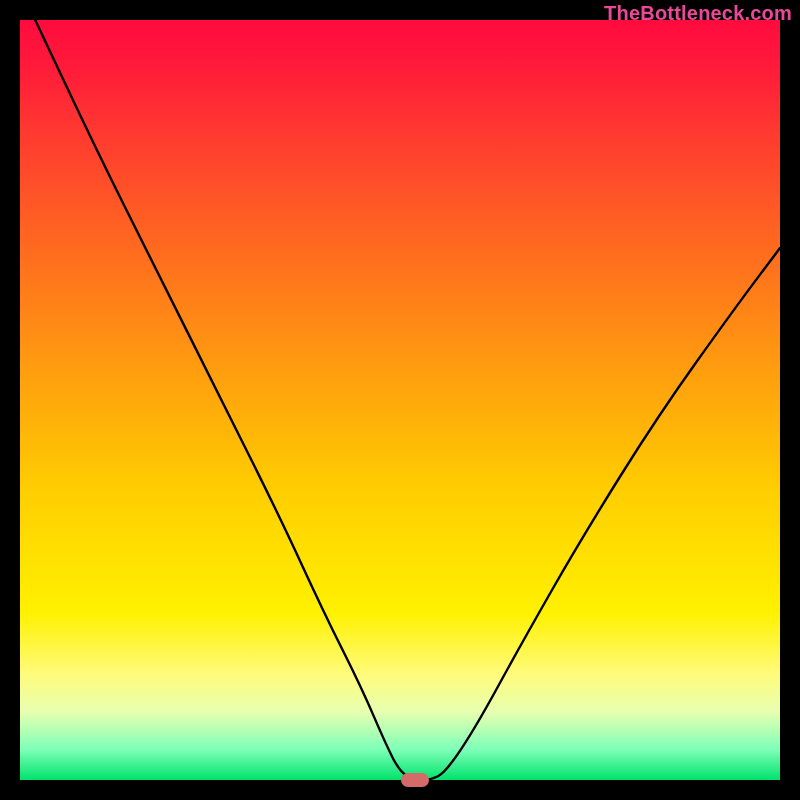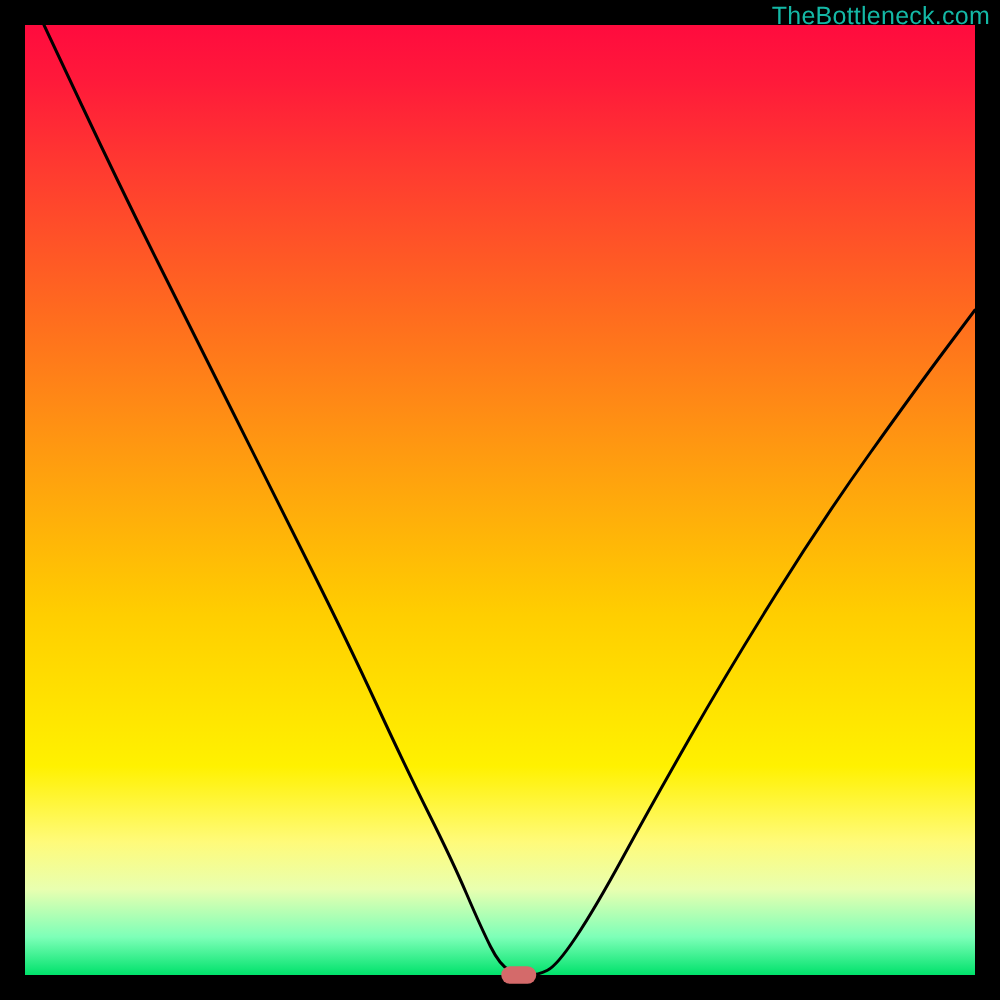--- a/index.html
+++ b/index.html
@@ -34,23 +34,23 @@
       #fffb7a 86%,
       #e8ffb0 91%,
       #7dffb8 96%,
       #00e26b 100%
     );
   }
   .attribution {
     position: absolute;
     top: 2px;
     right: 8px;
-    color: #14b8a6;
+    color: #ec4899;
     font-size: 20px;
-    font-weight: 400;
+    font-weight: 700;
     letter-spacing: 0.2px;
     user-select: none;
   }
   svg.curve {
     position: absolute;
     left: 0;
     top: 0;
     width: 760px;
     height: 760px;
   }

